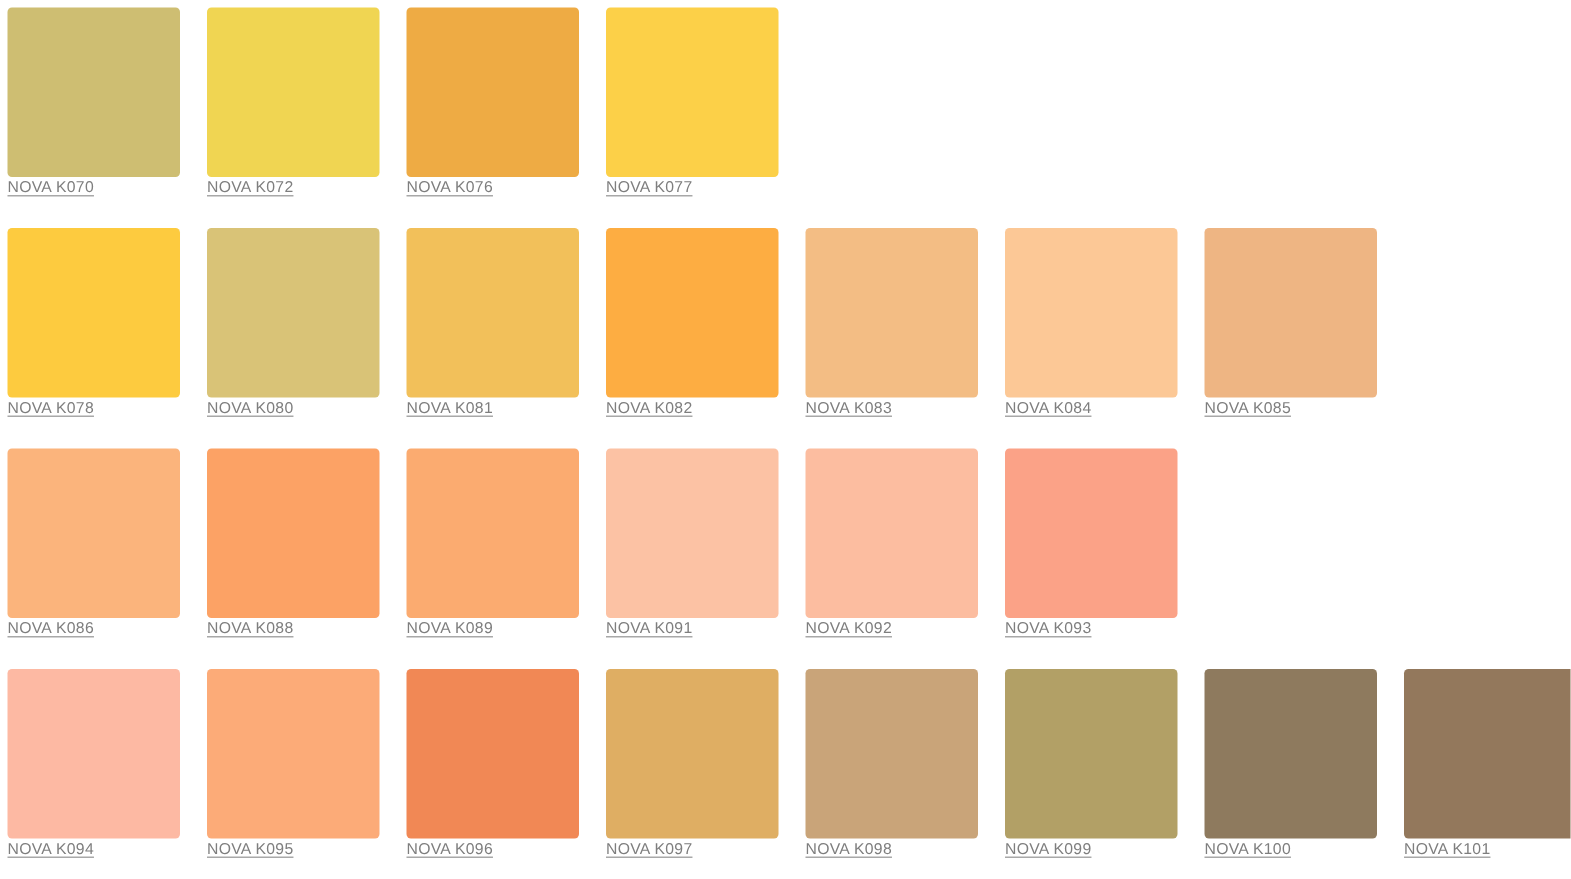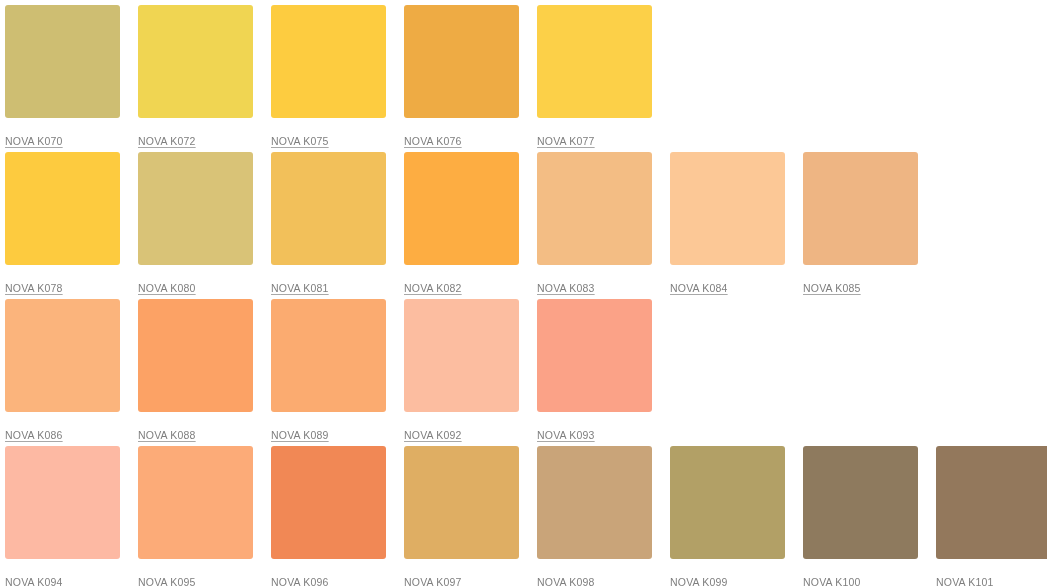--- a/index.html
+++ b/index.html
@@ -38,21 +38,21 @@
   }
   .swatch-chip {
     width: 115px;
     height: 113px;
     border-radius: 3px;
     display: block;
     flex: none;
   }
   .swatch-label {
     display: inline-block;
-    margin-top: 16px;
+    margin-top: 0;
     font-size: 10.5px;
     line-height: 14px;
     letter-spacing: 0.2px;
     color: #7e7e7e;
     text-decoration: underline;
     text-decoration-color: #a8a8a8;
     text-underline-offset: 2px;
     white-space: nowrap;
     cursor: pointer;
   }
@@ -63,24 +63,20 @@
 <main class="palette-grid">
 
 <div class="swatch-row">
       <div class="swatch-cell">
         <div class="swatch-chip" title="NOVA K070" style="background-color: rgb(206, 190, 114);"></div>
         <a class="swatch-label" href="#">NOVA K070</a>
       </div>
       <div class="swatch-cell">
         <div class="swatch-chip" title="NOVA K072" style="background-color: rgb(240, 213, 82);"></div>
         <a class="swatch-label" href="#">NOVA K072</a>
-      </div>
-      <div class="swatch-cell">
-        <div class="swatch-chip" title="NOVA K075" style="background-color: rgb(253, 204, 64);"></div>
-        <a class="swatch-label" href="#">NOVA K075</a>
       </div>
       <div class="swatch-cell">
         <div class="swatch-chip" title="NOVA K076" style="background-color: rgb(238, 171, 68);"></div>
         <a class="swatch-label" href="#">NOVA K076</a>
       </div>
       <div class="swatch-cell">
         <div class="swatch-chip" title="NOVA K077" style="background-color: rgb(252, 208, 72);"></div>
         <a class="swatch-label" href="#">NOVA K077</a>
       </div>
     </div>
@@ -121,20 +117,24 @@
       </div>
       <div class="swatch-cell">
         <div class="swatch-chip" title="NOVA K088" style="background-color: rgb(252, 162, 101);"></div>
         <a class="swatch-label" href="#">NOVA K088</a>
       </div>
       <div class="swatch-cell">
         <div class="swatch-chip" title="NOVA K089" style="background-color: rgb(251, 171, 112);"></div>
         <a class="swatch-label" href="#">NOVA K089</a>
       </div>
       <div class="swatch-cell">
+        <div class="swatch-chip" title="NOVA K091" style="background-color: rgb(252, 194, 164);"></div>
+        <a class="swatch-label" href="#">NOVA K091</a>
+      </div>
+      <div class="swatch-cell">
         <div class="swatch-chip" title="NOVA K092" style="background-color: rgb(252, 189, 160);"></div>
         <a class="swatch-label" href="#">NOVA K092</a>
       </div>
       <div class="swatch-cell">
         <div class="swatch-chip" title="NOVA K093" style="background-color: rgb(251, 162, 135);"></div>
         <a class="swatch-label" href="#">NOVA K093</a>
       </div>
     </div>
     <div class="swatch-row">
       <div class="swatch-cell">

